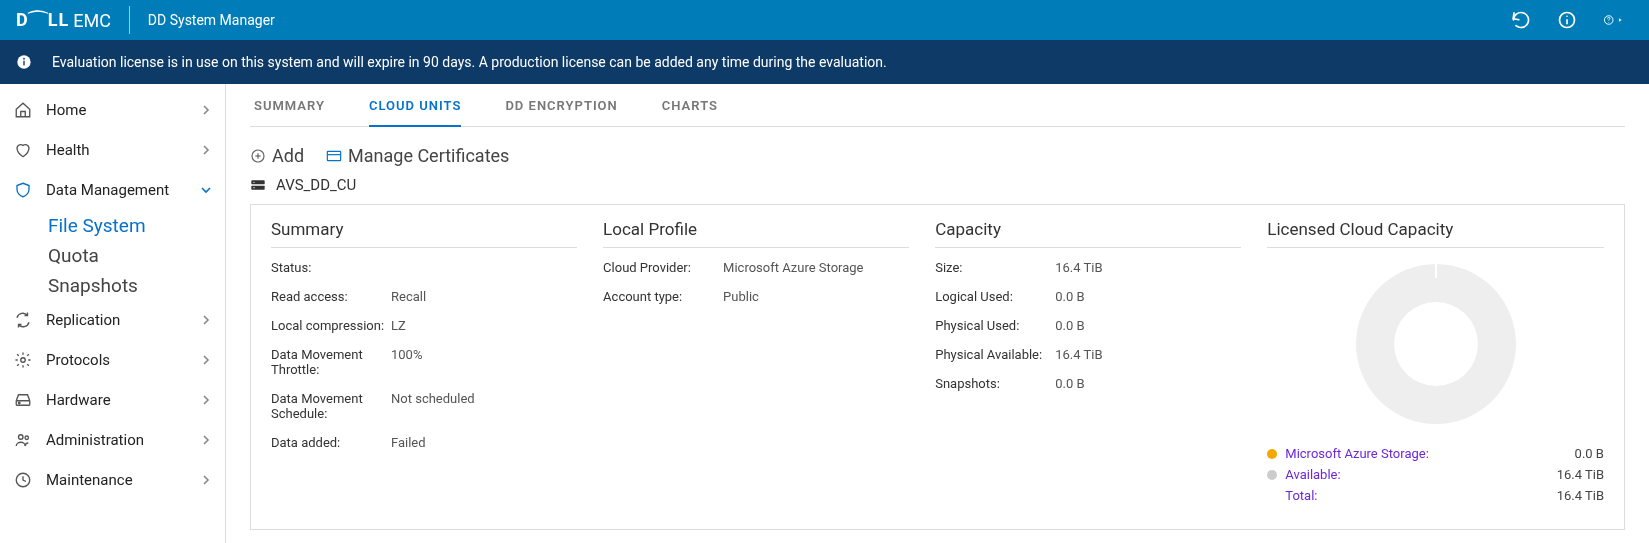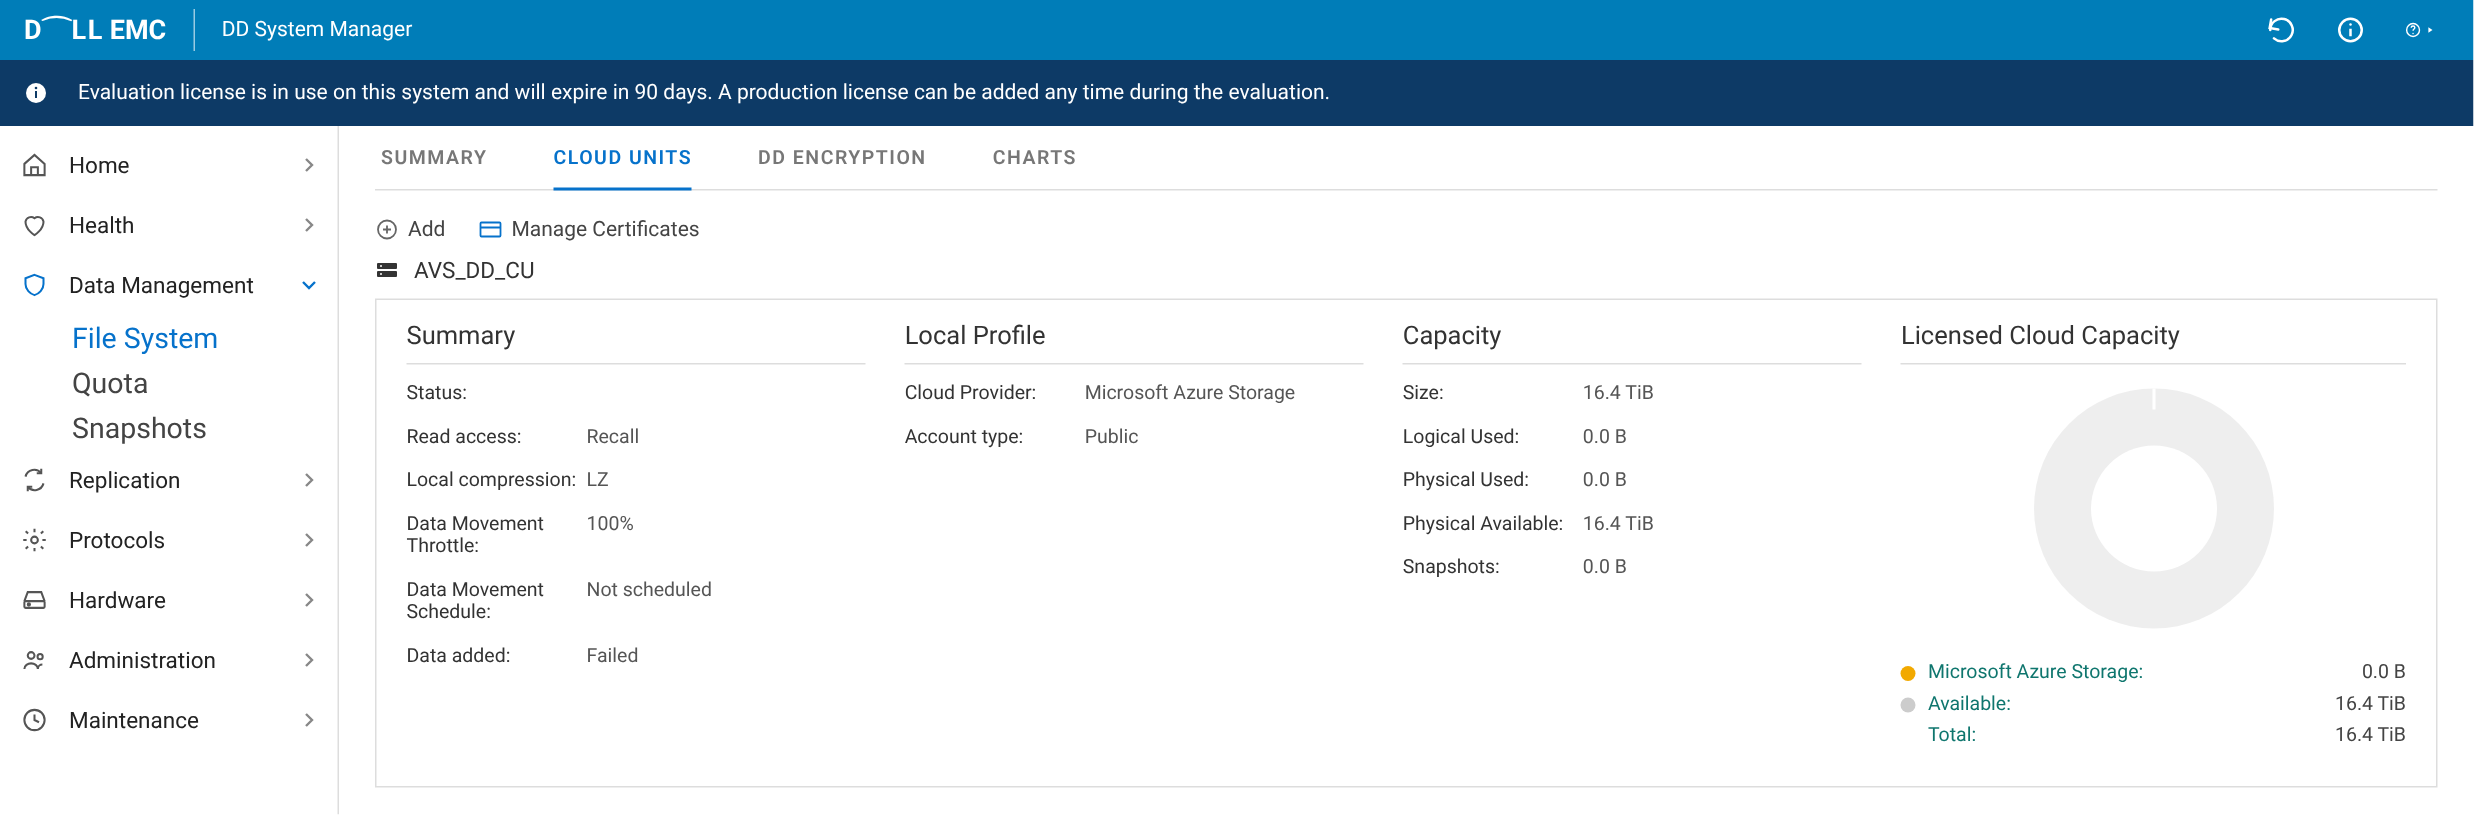--- a/index.html
+++ b/index.html
@@ -3,21 +3,21 @@
 <meta charset="utf-8">
 <style>
   * { box-sizing: border-box; margin: 0; padding: 0; }
   html, body { width: 1649px; height: 543px; font-family: -apple-system, BlinkMacSystemFont, "Segoe UI", Roboto, Helvetica, Arial, sans-serif; color: #333; }
   body { display: flex; flex-direction: column; background: #fff; overflow: hidden; }
 
   
   .header { display: flex; align-items: center; height: 40px; background: #007db8; color: #fff; padding: 16px 16px; }
   .brand { display: flex; align-items: center; font-size: 18px; font-weight: 400; }
   .brand .logo { font-weight: 700; letter-spacing: 1px; }
-  .brand .emc { font-weight: 700; margin-left: 4px; }
+  .brand .emc { font-weight: 400; margin-left: 4px; }
   .brand-divider { width: 1px; height: 28px; background: rgba(255,255,255,0.6); margin: 0 18px; }
   .header-title { font-size: 14px; }
   .header-right { margin-left: auto; display: flex; align-items: center; gap: 26px; padding-right: 10px; }
   .header-icon { width: 20px; height: 20px; display: inline-flex; align-items: center; justify-content: center; cursor: pointer; }
 
   
   .notice { display: flex; align-items: center; background: #0d3a66; color: #fff; height: 44px; padding: 0 16px; font-size: 14px; }
   .notice .info-ico { margin-right: 20px; display: inline-flex; }
 
   
@@ -32,21 +32,21 @@
   .subnav { padding-left: 48px; }
   .subnav .sub-item { height: 30px; display: flex; align-items: center; font-size: 19px; color: #444; cursor: pointer; }
   .subnav .sub-item.active { color: #0672cb; }
 
   
   .content { flex: 1; padding: 0 24px 10px 24px; overflow: auto; }
   .tabs { display: flex; gap: 44px; border-bottom: 1px solid #ddd; padding: 14px 0 0 4px; }
   .tab { font-size: 13px; letter-spacing: 1px; font-weight: 600; color: #777; padding-bottom: 12px; cursor: pointer; }
   .tab.active { color: #0672cb; border-bottom: 2px solid #0672cb; margin-bottom: -1px; }
 
-  .toolbar { display: flex; align-items: center; gap: 22px; margin-top: 18px; color: #444; font-size: 14px; }
+  .toolbar { display: flex; align-items: center; gap: 22px; margin-top: 18px; color: #444; font-size: 18px; }
   .toolbar .tool { display: flex; align-items: center; gap: 6px; cursor: pointer; }
   .toolbar .tool-ico { display: inline-flex; }
 
   .unit-name { display: flex; align-items: center; gap: 10px; margin-top: 10px; font-size: 15px; color: #333; }
 
   .card { border: 1px solid #ddd; margin-top: 10px; padding: 14px 20px 20px 20px; display: flex; gap: 26px; }
   .col { flex: 1; }
   .col h3 { font-size: 17px; font-weight: 400; color: #333; padding-bottom: 8px; border-bottom: 1px solid #ddd; margin-bottom: 12px; }
   .kv { display: flex; font-size: 13px; color: #444; margin-bottom: 14px; }
   .kv .k { width: 120px; color: #333; }
@@ -59,21 +59,21 @@
   .toggle::after { content: ""; position: absolute; right: 2px; top: 2px; width: 16px; height: 16px; background: #fff; border-radius: 50%; }
 
   
   .donut-wrap { display: flex; flex-direction: column; align-items: center; }
   .donut { width: 160px; height: 160px; border-radius: 50%; background: conic-gradient(#eee 0deg 360deg); position: relative; margin-top: 4px; }
   .donut::after { content: ""; position: absolute; inset: 38px; background: #fff; border-radius: 50%; }
   .donut-tick { position: absolute; left: 50%; top: 0; width: 2px; height: 14px; background: #fff; transform: translateX(-50%); }
   .legend { width: 100%; margin-top: 22px; font-size: 13px; }
   .legend-row { display: flex; align-items: center; margin-bottom: 6px; }
   .legend-row .dot { width: 10px; height: 10px; border-radius: 50%; margin-right: 8px; }
-  .legend-row .lbl { flex: 1; color: #0f766e; }
+  .legend-row .lbl { flex: 1; color: #6d28d9; }
   .legend-row .val { color: #444; }
   .dot.orange { background: #f2a900; }
   .dot.grey { background: #ccc; }
 
   svg { display: block; }
 </style>
 </head>
 <body>
 
 <div class="header">

